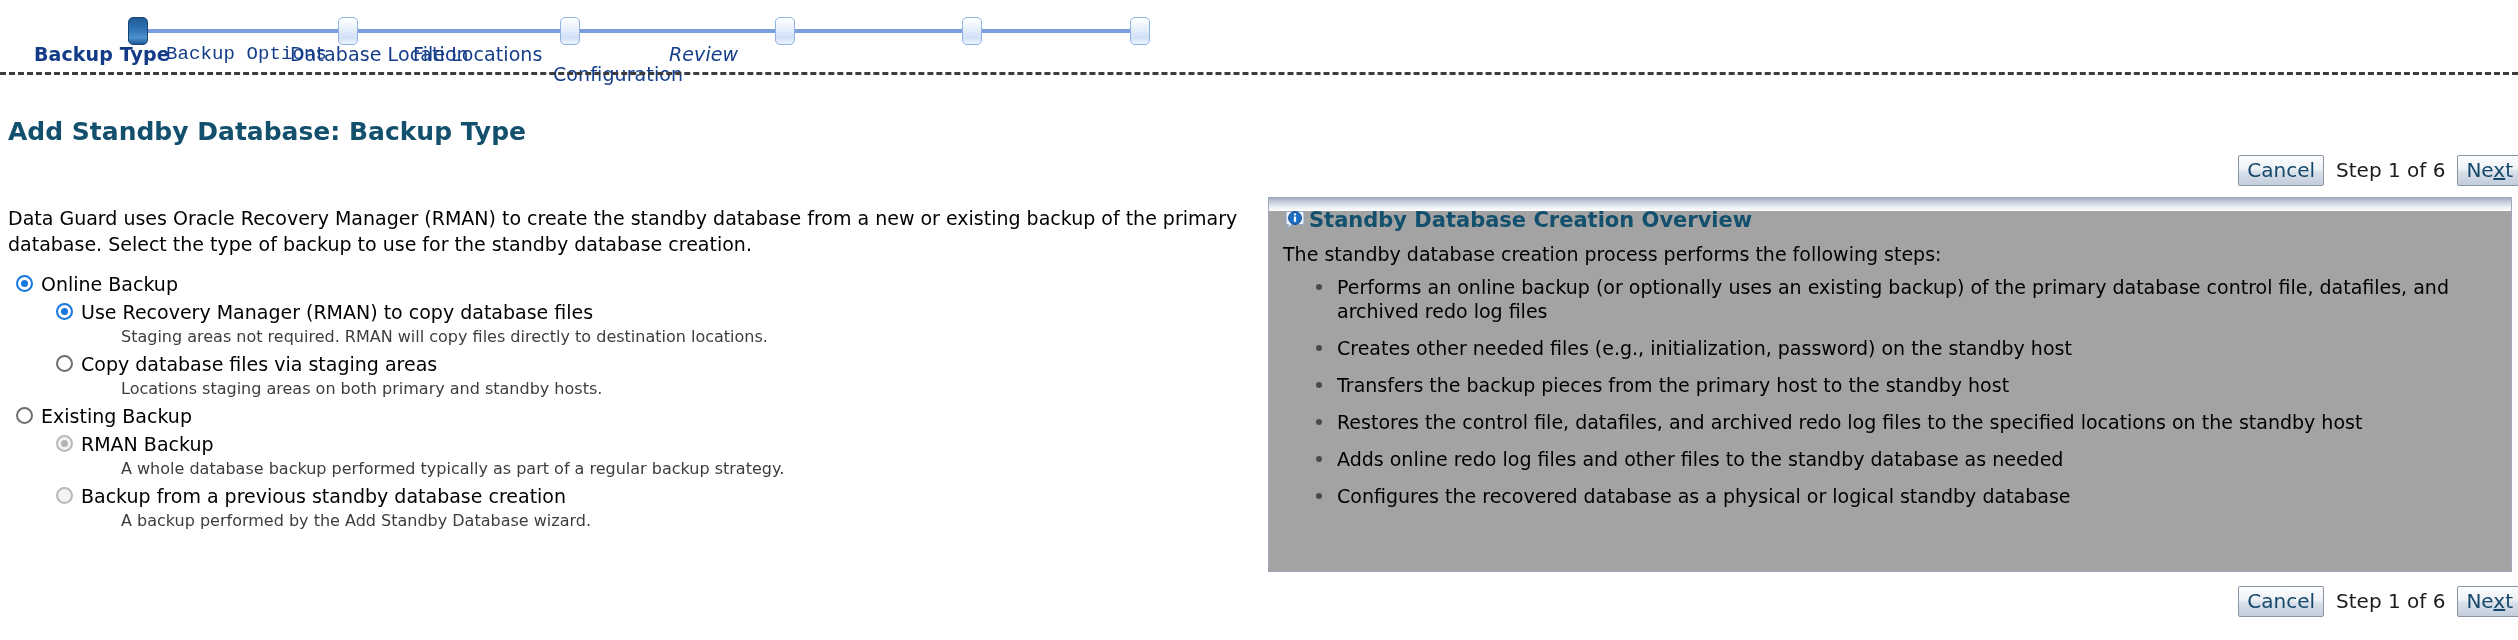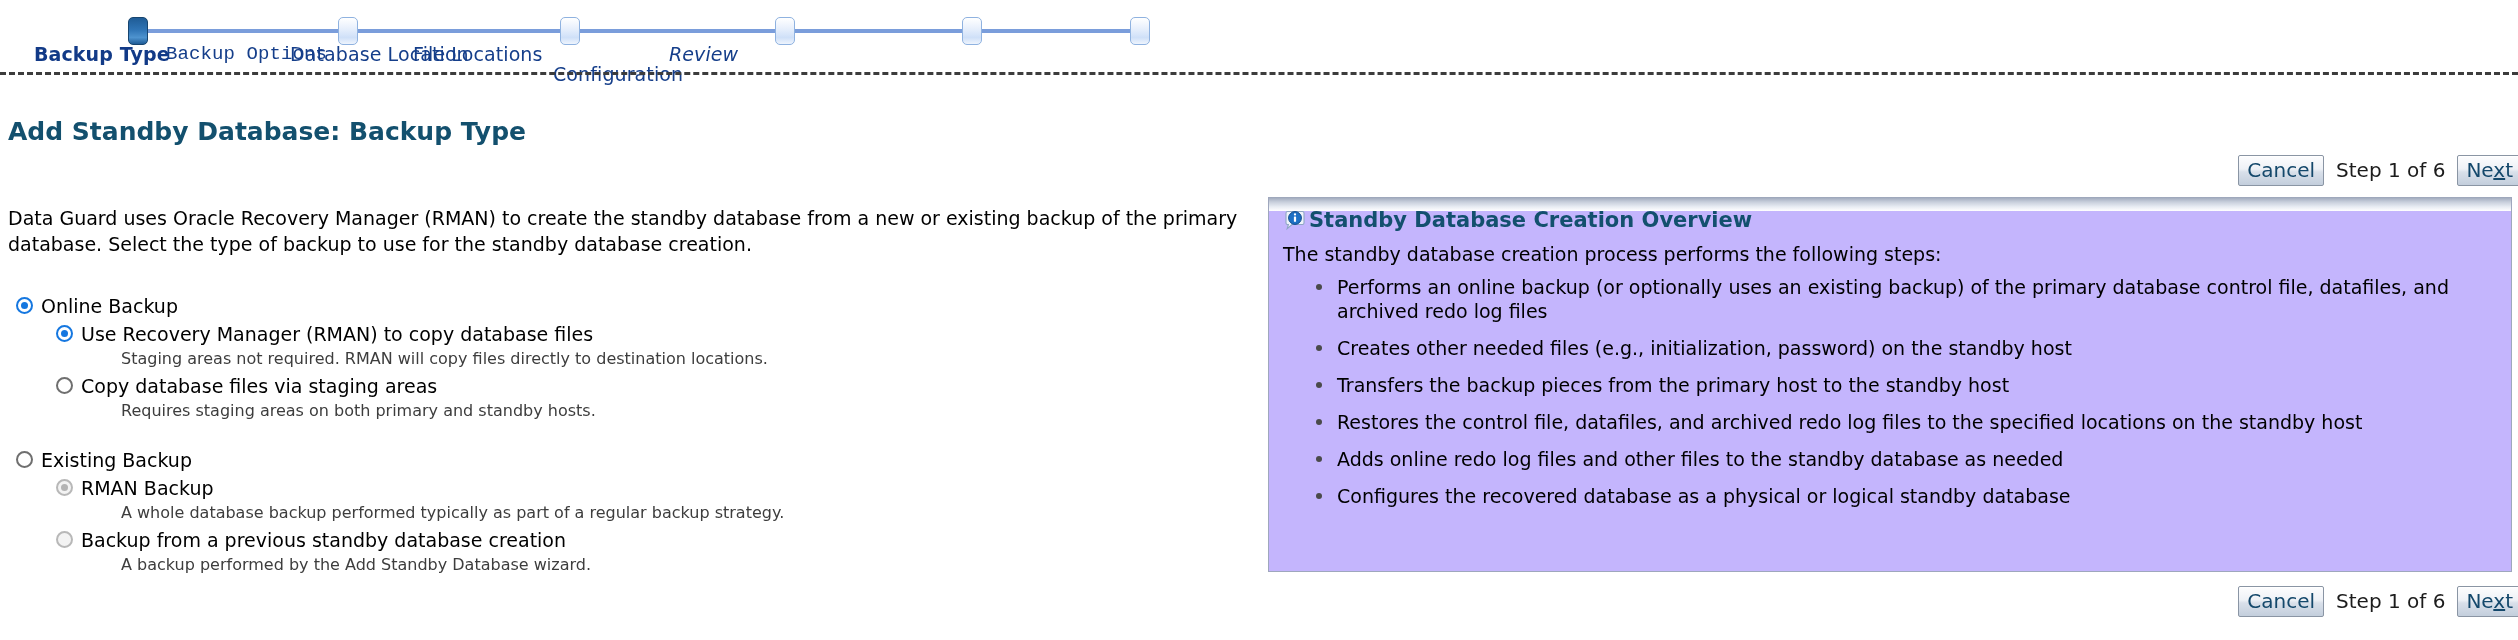--- a/index.html
+++ b/index.html
@@ -132,21 +132,21 @@
     left: 8px;
     top: 272px;
     width: 1230px;
   }
   .radio-row {
     position: relative;
     display: flex;
     align-items: flex-start;
     min-height: 26px;
   }
-  .radio-row.level-0 { padding-left: 8px; margin-top: 22px; }
+  .radio-row.level-0 { padding-left: 8px; }
   .radio-row.level-1 { padding-left: 48px; }
 
   .radio {
     width: 17px;
     height: 17px;
     border-radius: 50%;
     box-sizing: border-box;
     flex: 0 0 auto;
     margin-top: 3px;
     margin-right: 8px;
@@ -201,21 +201,21 @@
   
   #info-panel {
     position: absolute;
     left: 1268px;
     top: 197px;
     width: 1244px;
     height: 375px;
     box-sizing: border-box;
     border: 1px solid #9fa7bd;
     border-top: none;
-    background: #c4b5fd;
+    background: #a3a3a3;
     padding-left: 48px;
   }
   #info-panel-topband {
     position: absolute;
     left: 0;
     top: 0;
     width: 100%;
     height: 14px;
     background: linear-gradient(to bottom, #9aa4b8 0%, #c7cedb 35%, #e8ecf3 70%, #ffffff 100%);
   }
@@ -315,21 +315,21 @@
     <div class="radio-row level-1">
       <span class="radio checked"></span>
       <span class="radio-label">Use Recovery Manager (RMAN) to copy database files</span>
     </div>
     <div class="radio-desc desc-row level-1">Staging areas not required. RMAN will copy files directly to destination locations.</div>
     <div class="spacer-5"></div>
     <div class="radio-row level-1">
       <span class="radio"></span>
       <span class="radio-label">Copy database files via staging areas</span>
     </div>
-    <div class="radio-desc desc-row level-1">Requires staging areas on both primary and standby hosts.</div>
+    <div class="radio-desc desc-row level-1">Locations staging areas on both primary and standby hosts.</div>
     <div class="spacer-5"></div>
     <div class="radio-row level-0">
       <span class="radio"></span>
       <span class="radio-label">Existing Backup</span>
     </div>
     <div class="spacer-2"></div>
     <div class="radio-row level-1">
       <span class="radio disabled dot"></span>
       <span class="radio-label">RMAN Backup</span>
     </div>

